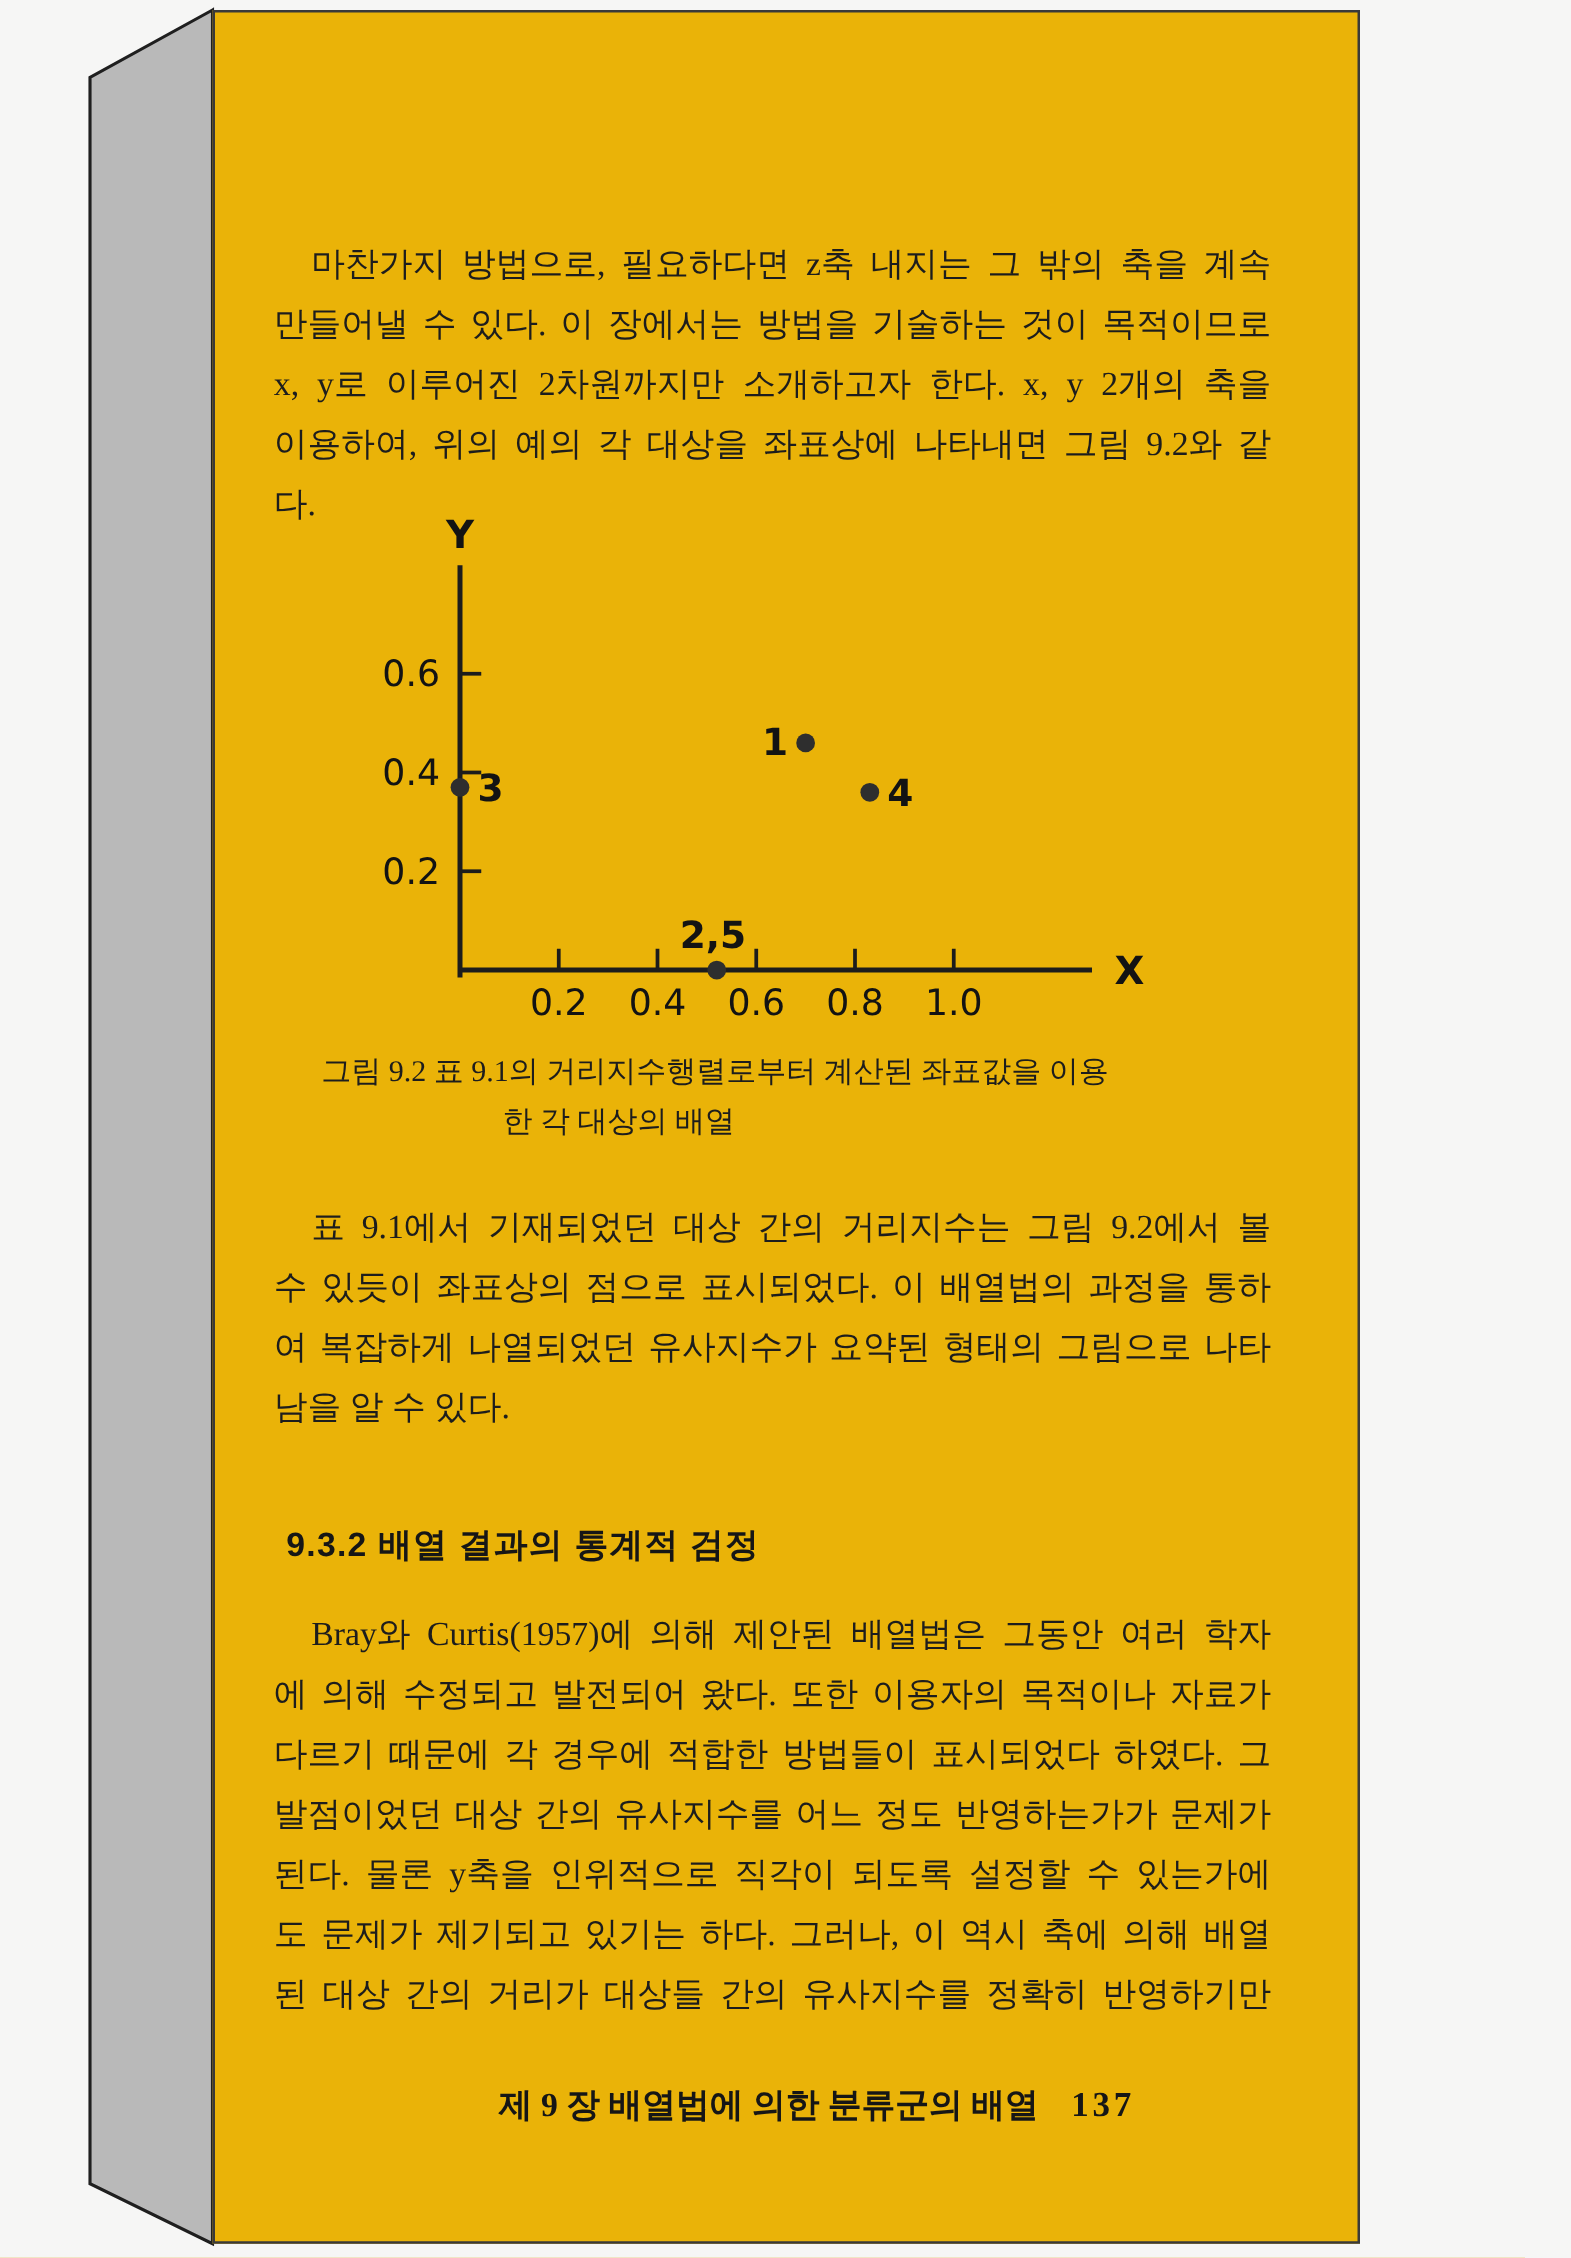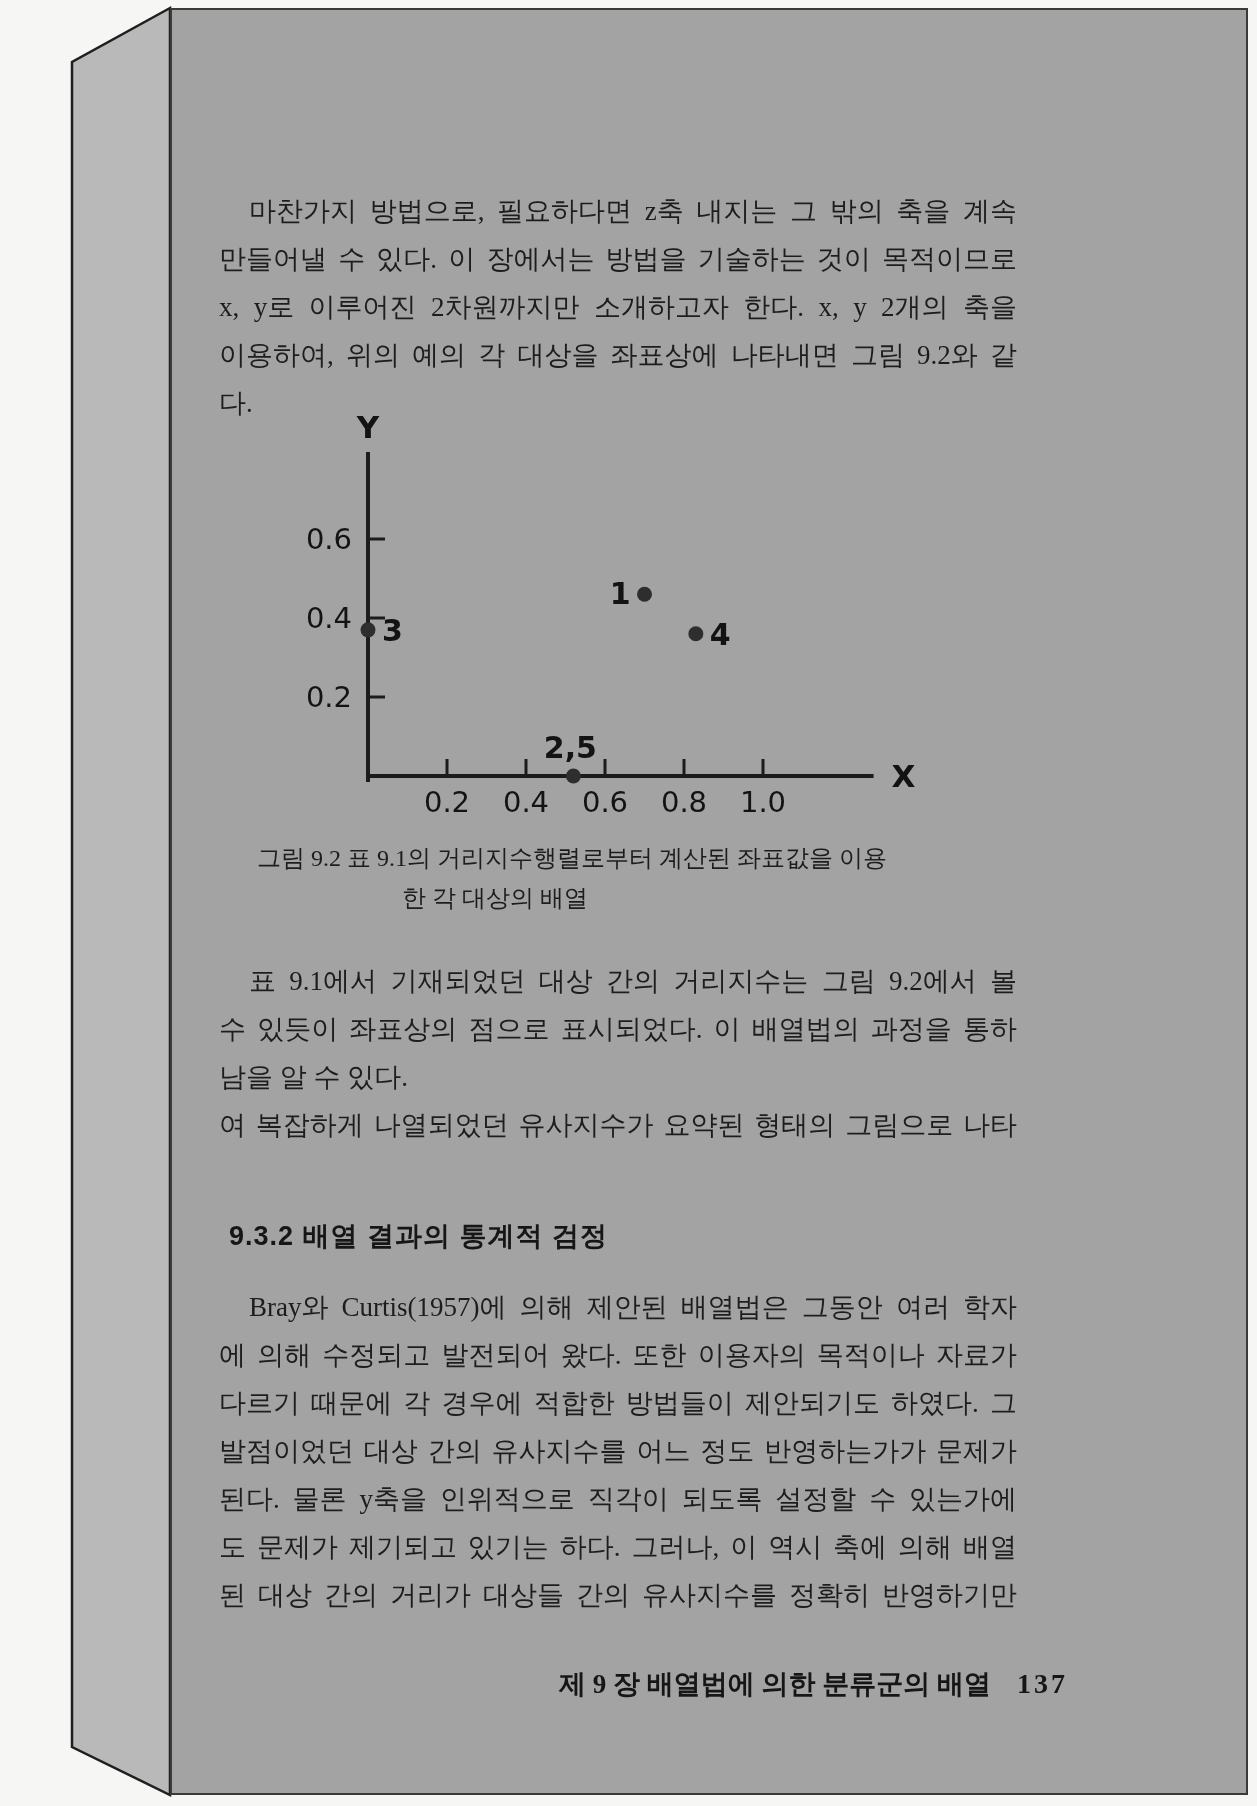--- a/index.html
+++ b/index.html
@@ -3,22 +3,22 @@
 <meta charset="utf-8">
 <style>
   html,body{margin:0;padding:0;background:#efefee;}
   .stage{
     position:relative;width:1257px;height:1806px;overflow:hidden;
     background:#f6f6f5;
     font-family:"Liberation Serif","DejaVu Serif",serif;
   }
   .spine-svg{position:absolute;left:0;top:0;width:1257px;height:1806px;}
   .page{
-    position:absolute;left:170px;top:8px;width:1078px;height:1787px;
-    box-sizing:border-box;background:#a3a3a3;
+    position:absolute;left:170px;top:8px;width:918px;height:1787px;
+    box-sizing:border-box;background:#eab308;
     border:2px solid #3a3a3a;
   }
   .para{position:absolute;left:47px;width:798px;color:#1d1d1d;
         font-size:27px;line-height:48px;letter-spacing:0px;}
   .line{white-space:nowrap;}
   .line.j{white-space:normal;text-align:justify;text-align-last:justify;word-spacing:2px;}
   .line.ind{padding-left:30px;}
   .p1{top:177px;}
   .p2{top:947px;}
   .p3{top:1273px;}
@@ -86,30 +86,30 @@
           <text x="537.8499999999999" y="239.8" font-size="30" text-anchor="start" font-family="&quot;DejaVu Sans&quot;,&quot;Liberation Sans&quot;,sans-serif" font-weight="600">4</text>
         </svg>
     </div>
 
     <div class="caption cap1">그림 9.2  표 9.1의 거리지수행렬로부터 계산된 좌표값을 이용</div>
     <div class="caption cap2">한 각 대상의 배열</div>
 
     <div class="para p2">
       <div class="line j ind">표 9.1에서 기재되었던 대상 간의 거리지수는 그림 9.2에서 볼</div>
       <div class="line j">수 있듯이 좌표상의 점으로 표시되었다. 이 배열법의 과정을 통하</div>
+      <div class="line j">여 복잡하게 나열되었던 유사지수가 요약된 형태의 그림으로 나타</div>
       <div class="line">남을 알 수 있다.</div>
-      <div class="line j">여 복잡하게 나열되었던 유사지수가 요약된 형태의 그림으로 나타</div>
     </div>
 
     <h3 class="heading">9.3.2  배열 결과의 통계적 검정</h3>
 
     <div class="para p3">
       <div class="line j ind">Bray와 Curtis(1957)에 의해 제안된 배열법은 그동안 여러 학자</div>
       <div class="line j">에 의해 수정되고 발전되어 왔다. 또한 이용자의 목적이나 자료가</div>
-      <div class="line j">다르기 때문에 각 경우에 적합한 방법들이 제안되기도 하였다. 그</div>
+      <div class="line j">다르기 때문에 각 경우에 적합한 방법들이 표시되었다 하였다. 그</div>
       <div class="line j">발점이었던 대상 간의 유사지수를 어느 정도 반영하는가가 문제가</div>
       <div class="line j">된다. 물론 y축을 인위적으로 직각이 되도록 설정할 수 있는가에</div>
       <div class="line j">도 문제가 제기되고 있기는 하다. 그러나, 이 역시 축에 의해 배열</div>
       <div class="line j">된 대상 간의 거리가 대상들 간의 유사지수를 정확히 반영하기만</div>
     </div>
 
     <div class="footer">
       <span>제 9 장   배열법에 의한 분류군의 배열</span><span class="pageno">137</span>
     </div>
 

